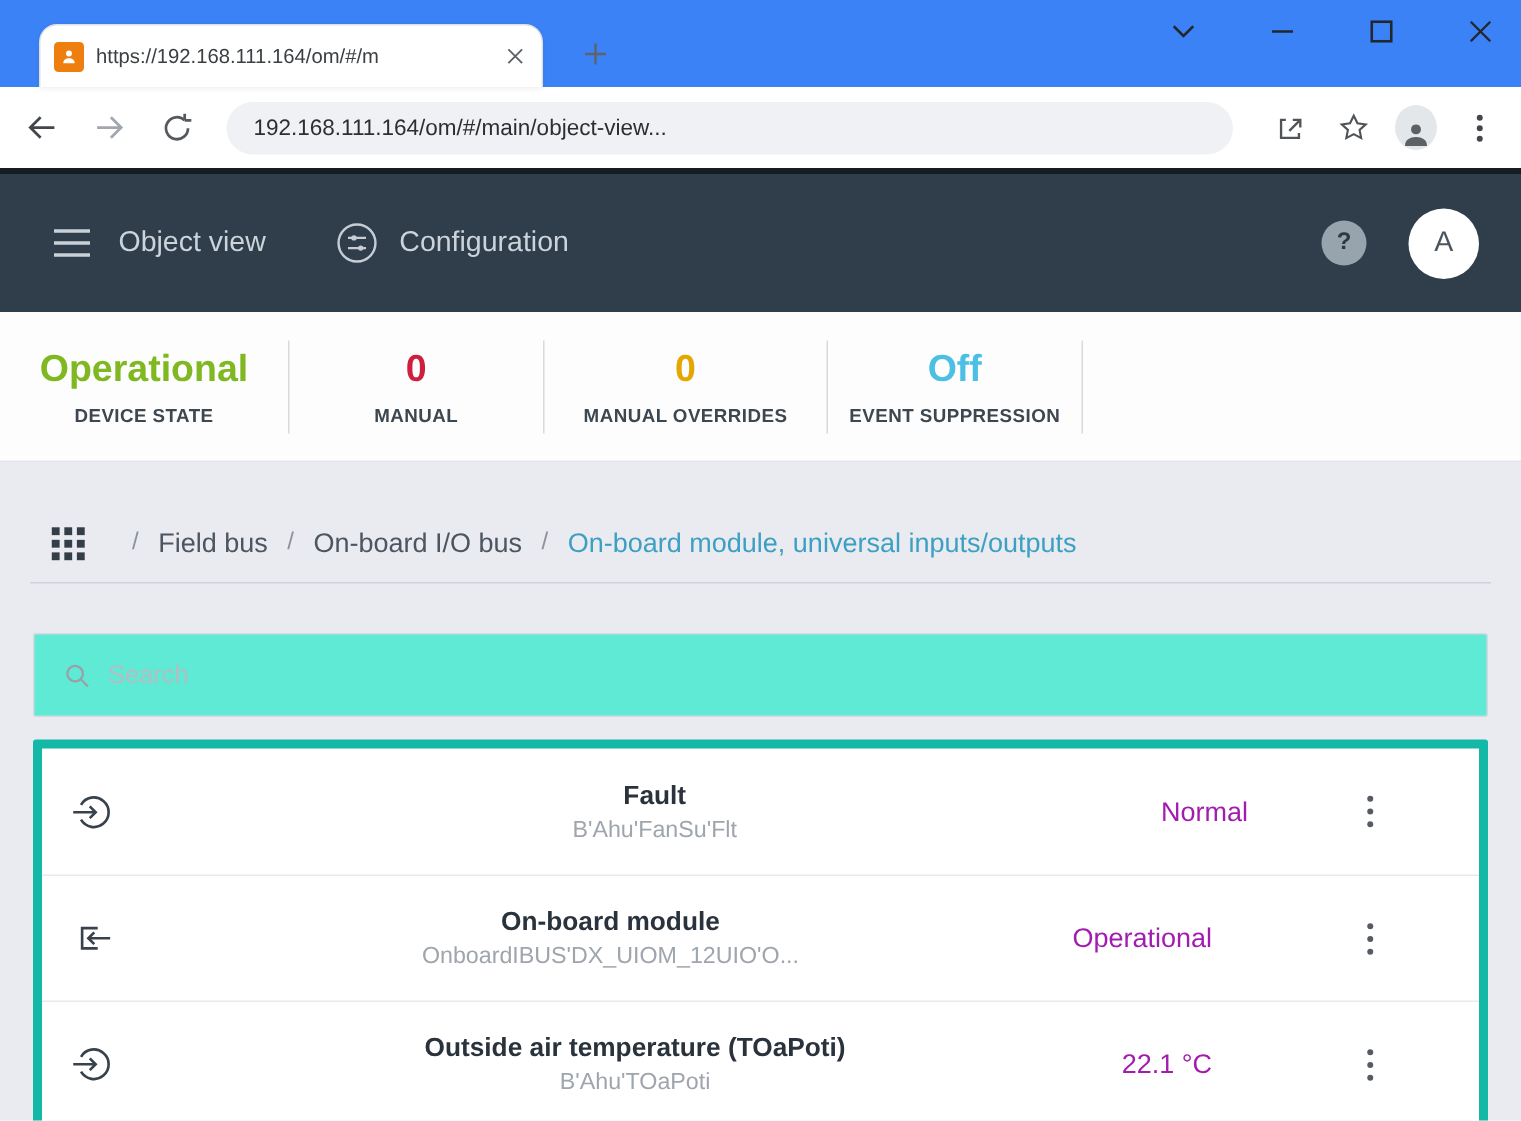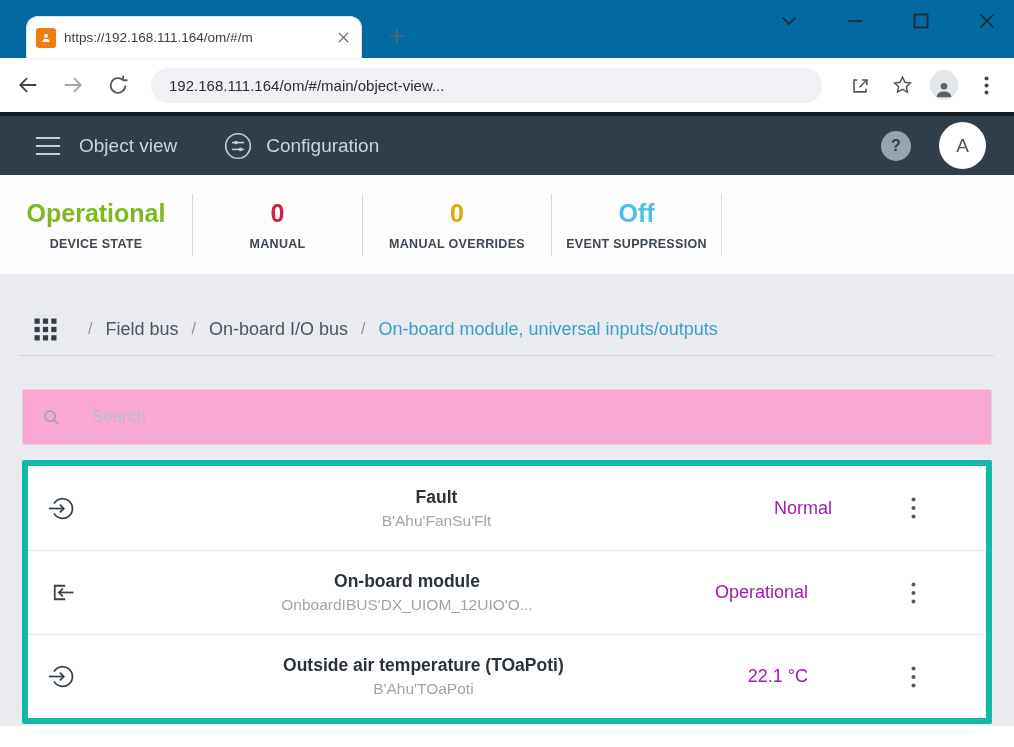--- a/index.html
+++ b/index.html
@@ -1,20 +1,20 @@
 <!DOCTYPE html>
 <html><head>
 <meta charset="utf-8">
 <style>
   * { margin:0; padding:0; box-sizing:border-box; }
   html,body { width:1014px; height:747px; overflow:hidden; background:#fff;
               font-family:"Liberation Sans", sans-serif; }
 
   
-  .tabstrip { position:relative; height:58px; background:#0369a1; }
+  .tabstrip { position:relative; height:58px; background:#3b82f6; }
   .tab { position:absolute; left:26px; top:16px; width:336px; height:42px;
          background:#fff; border:1px solid #dde1e5; border-bottom:none;
          border-radius:12px 12px 0 0; display:flex; align-items:center;
          padding:0 8px 0 9px; box-shadow:0 1px 3px rgba(60,64,67,.08); }
   .favicon { width:20px; height:20px; border-radius:3px; background:#ee7e0d;
              display:flex; align-items:center; justify-content:center; flex:0 0 auto; }
   .tab-title { flex:1; margin-left:8px; font-size:13.5px; color:#3c4043;
                white-space:nowrap; overflow:hidden; }
   .tab-close { width:20px; height:20px; display:flex; align-items:center; justify-content:center; }
   .newtab { position:absolute; left:382px; top:21px; width:30px; height:30px;
@@ -25,21 +25,21 @@
   .toolbar { height:54px; background:#fff; display:flex; align-items:center; padding:0 14px; }
   .navbtn { width:28px; height:28px; margin-right:17px; display:flex; align-items:center; justify-content:center; }
   .addressbar { flex:1; height:35px; background:#eff1f4; border-radius:18px;
                 display:flex; align-items:center; padding:5px 18px; margin:0 10px 0 2px; }
   .addressbar span { font-size:15px; color:#2b2e32; white-space:nowrap; overflow:hidden; }
   .tbicon { width:28px; height:28px; margin-left:14px; display:flex; align-items:center; justify-content:center; }
   .tb-avatar { width:30px; height:30px; border-radius:50%; background:#e4e7ea;
                display:flex; align-items:flex-end; justify-content:center; overflow:hidden; }
 
   
-  .appheader { height:63px; background:#303d4b; border-top:4px solid #151c24;
+  .appheader { height:96px; background:#303d4b; border-top:4px solid #151c24;
                display:flex; align-items:center; padding:0 28px 0 34px; }
   .hamburger { width:28px; height:28px; display:flex; align-items:center; justify-content:center; }
   .nav-label { font-size:19px; color:#ccd4db; margin-left:17px; }
   .config-icon { margin-left:46px; width:30px; height:30px; display:flex; align-items:center; justify-content:center; }
   .config-label { margin-left:13px; }
   .hdr-right { margin-left:auto; display:flex; align-items:center; }
   .helpbtn { width:30px; height:30px; border-radius:50%; background:#97a3ad;
              color:#2e3840; font-size:16px; font-weight:bold;
              display:flex; align-items:center; justify-content:center; margin-right:28px; }
   .hdr-avatar { width:47px; height:47px; border-radius:50%; background:#fff; color:#4b555f;
@@ -58,22 +58,22 @@
 
   
   .content { background:#e9ebf1; height:451px; padding:0 22px; }
   .breadcrumb { padding:42px 0 0 12px; display:flex; align-items:center;
                 font-size:18px; color:#4c5560; }
   .bc-grid { width:24px; height:24px; margin-right:17px; display:flex; align-items:center; }
   .bc-sep { color:#8d939b; margin:0 13px; font-size:16px; }
   .bc-active { color:#3da0c2; }
   .divider { border-top:1px solid #ced2d9; margin:14px -2px 0 -2px; }
 
-  .searchcard { margin-top:33px; height:56px; background:#f9a8d4; border:1px solid #d5d8dd;
-                border-radius:2px; display:flex; align-items:center; padding:0 18px 0 20px;gap:20px; }
+  .searchcard { margin-top:33px; height:56px; background:#5eead4; border:1px solid #d5d8dd;
+                border-radius:2px; display:flex; align-items:center; padding:0 18px 0 20px; }
   .searchcard input { flex:1; margin-left:12px; border:none; outline:none;
                       font-family:"Liberation Sans", sans-serif; font-size:17px; color:#3c434b; background:transparent; }
   .searchcard input::placeholder { color:#b6bcc4; }
 
   .listcard { margin-top:15px; background:#fff; border:6px solid #14b8a6; border-radius:2px;text-align:center; }
   .lrow { height:84px; display:flex; align-items:center; padding-left:20px; }
   .lrow + .lrow { border-top:1px solid #e7e9ed;gap:24px; }
   .lrow-icon { width:27px; height:27px; margin-right:24px; flex:0 0 auto; }
   .lrow-text { flex:1; min-width:0; }
   .lrow-title { font-size:17.5px; font-weight:bold; color:#2a333c; }

